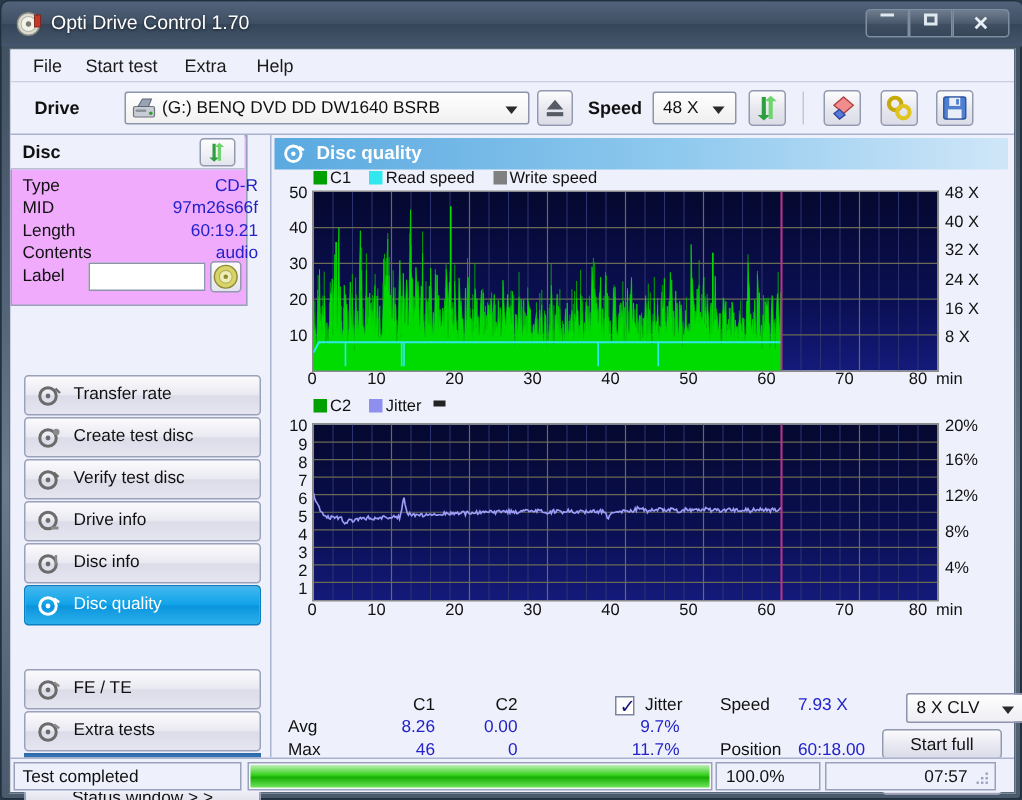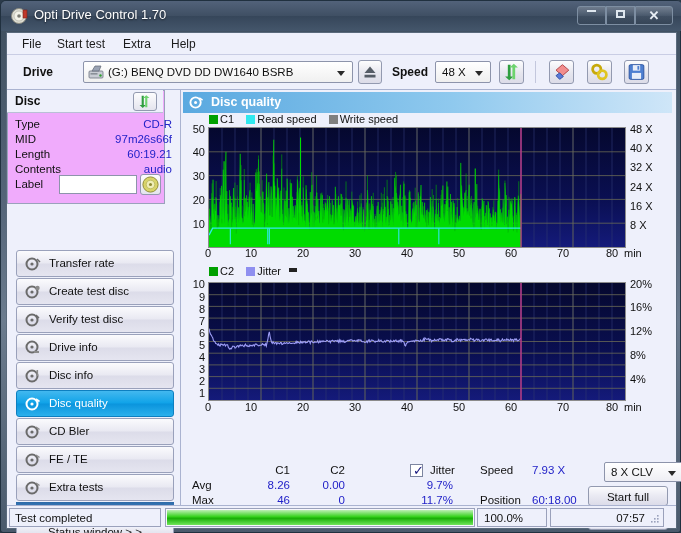--- a/index.html
+++ b/index.html
@@ -400,28 +400,20 @@
 
       <div class="nav-btn active" style="top:300px">
         <svg class="nav-icon" viewBox="0 0 16 16">
           <circle cx="7" cy="8" r="5.5" fill="none" stroke="#ffffff" stroke-width="2"></circle>
           <circle cx="7" cy="8" r="1.6" fill="#ffffff"></circle>
           <path d="M11 3 L14.5 5.5" stroke="#ffffff" stroke-width="1.6"></path>
         </svg>
         <span class="nav-text">Disc quality</span>
       </div>
 
-      <div class="nav-btn" style="top:328px">
-        <svg class="nav-icon" viewBox="0 0 16 16">
-          <circle cx="7" cy="8" r="5.5" fill="none" stroke="#6b6b6b" stroke-width="2"></circle>
-          <circle cx="7" cy="8" r="1.6" fill="#6b6b6b"></circle>
-          <path d="M11 3 L14.5 5.5" stroke="#8a8a8a" stroke-width="1.5"></path>
-        </svg>
-        <span class="nav-text">CD Bler</span>
-      </div>
 
       <div class="nav-btn" style="top:356px">
         <svg class="nav-icon" viewBox="0 0 16 16">
           <circle cx="7" cy="8" r="5.5" fill="none" stroke="#6b6b6b" stroke-width="2"></circle>
           <circle cx="7" cy="8" r="1.6" fill="#6b6b6b"></circle>
           <path d="M11 3 L14.5 5.5" stroke="#8a8a8a" stroke-width="1.5"></path>
         </svg>
         <span class="nav-text">FE / TE</span>
       </div>
 

